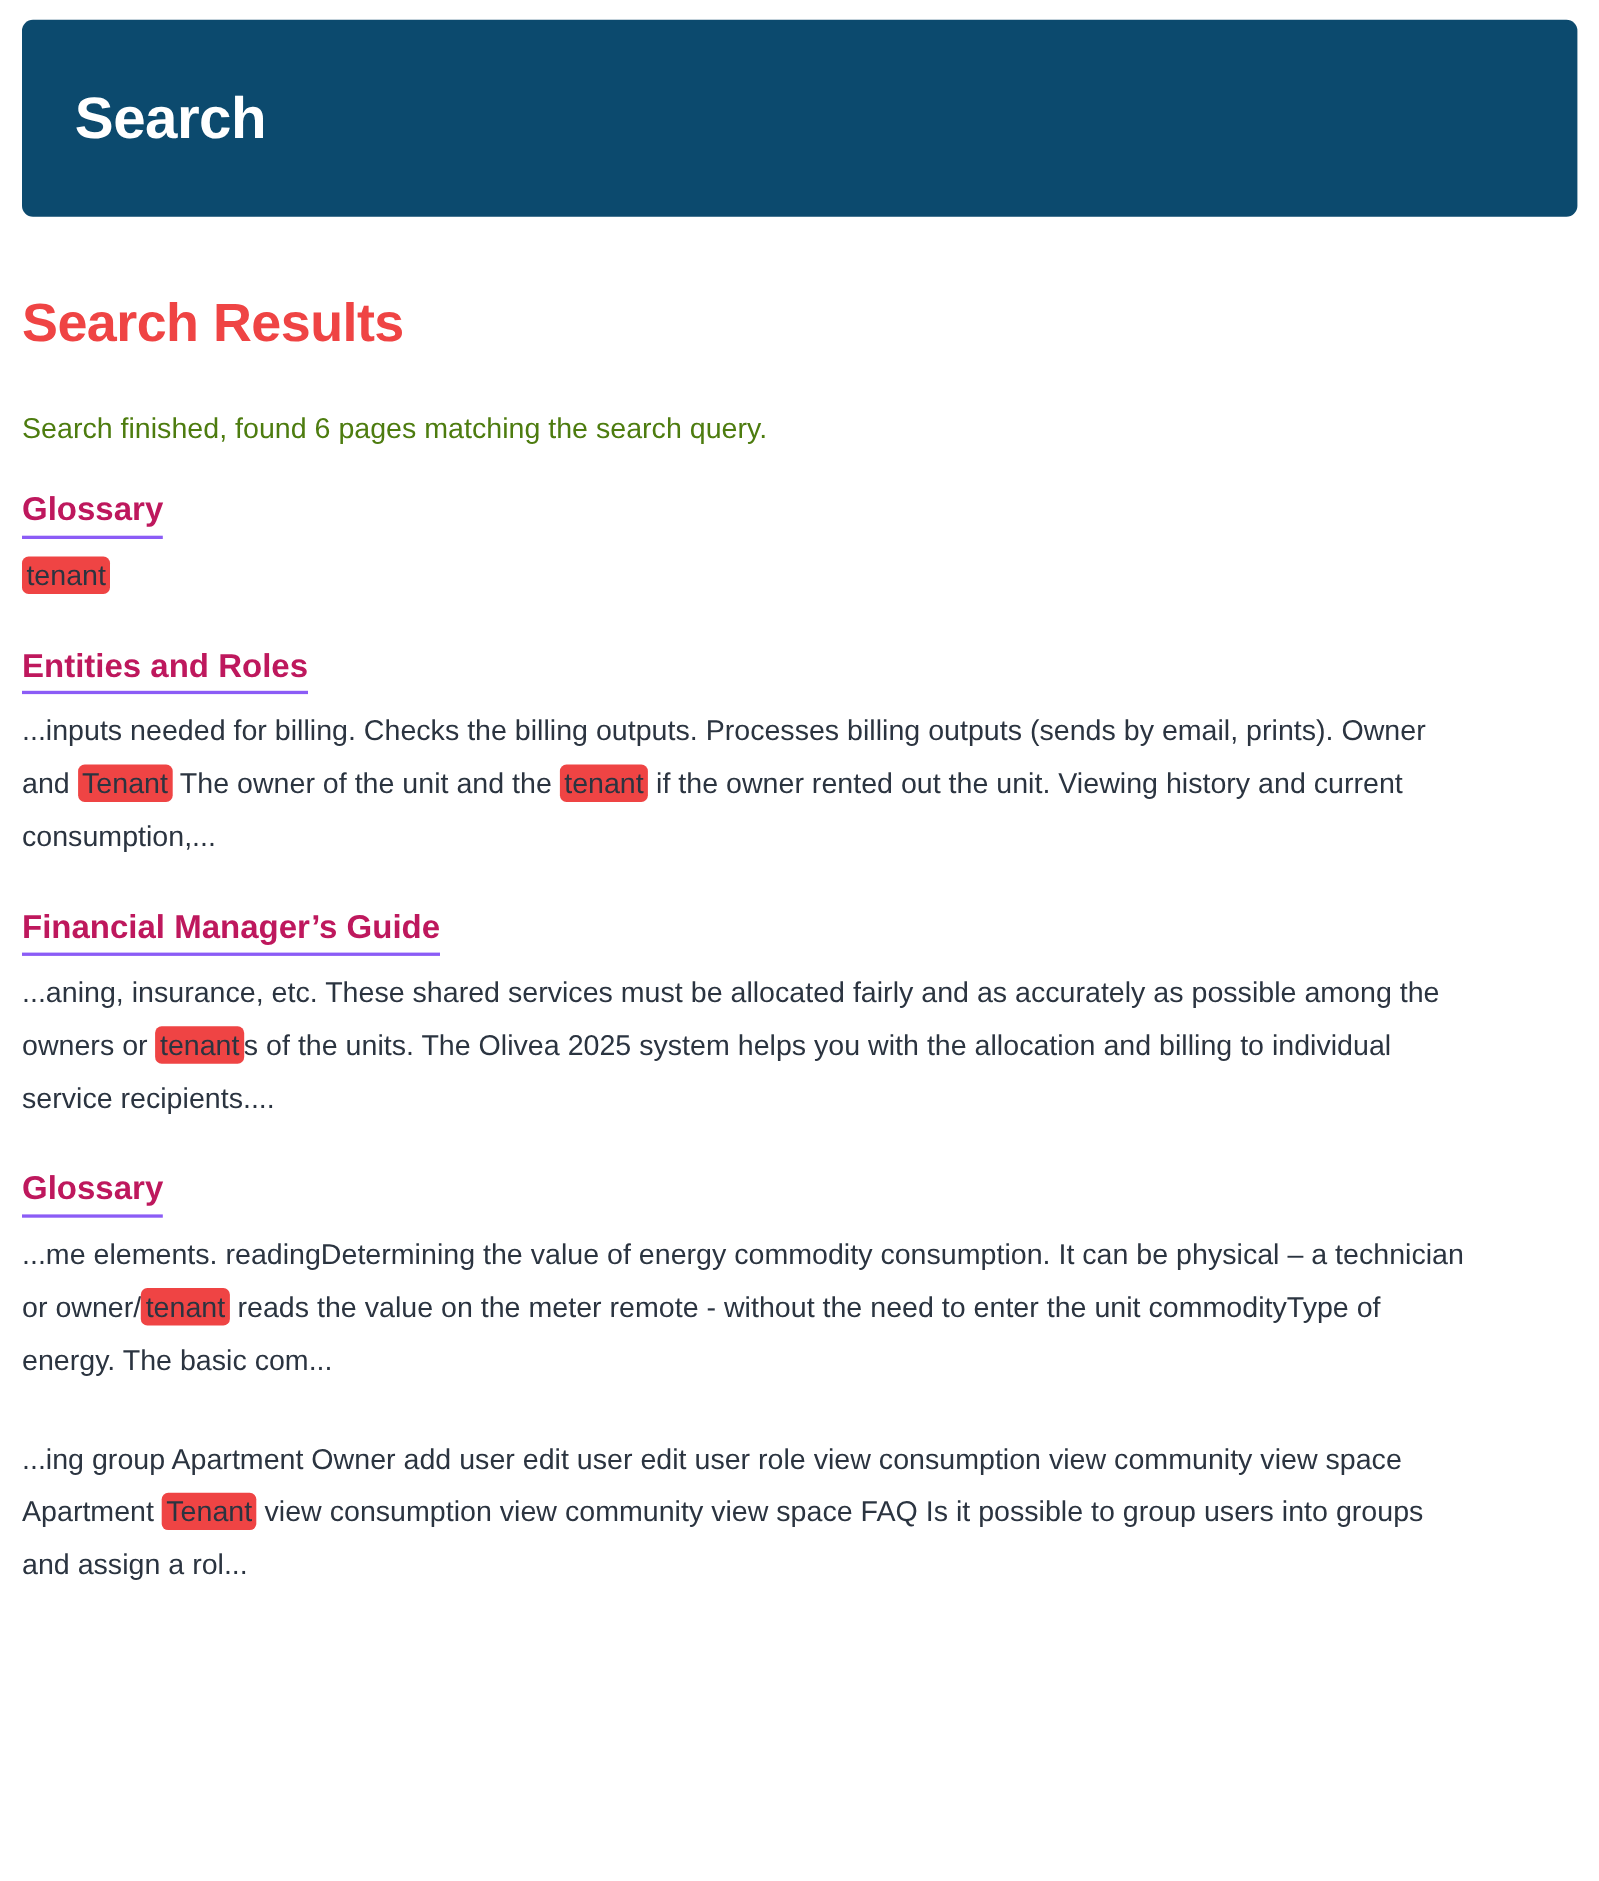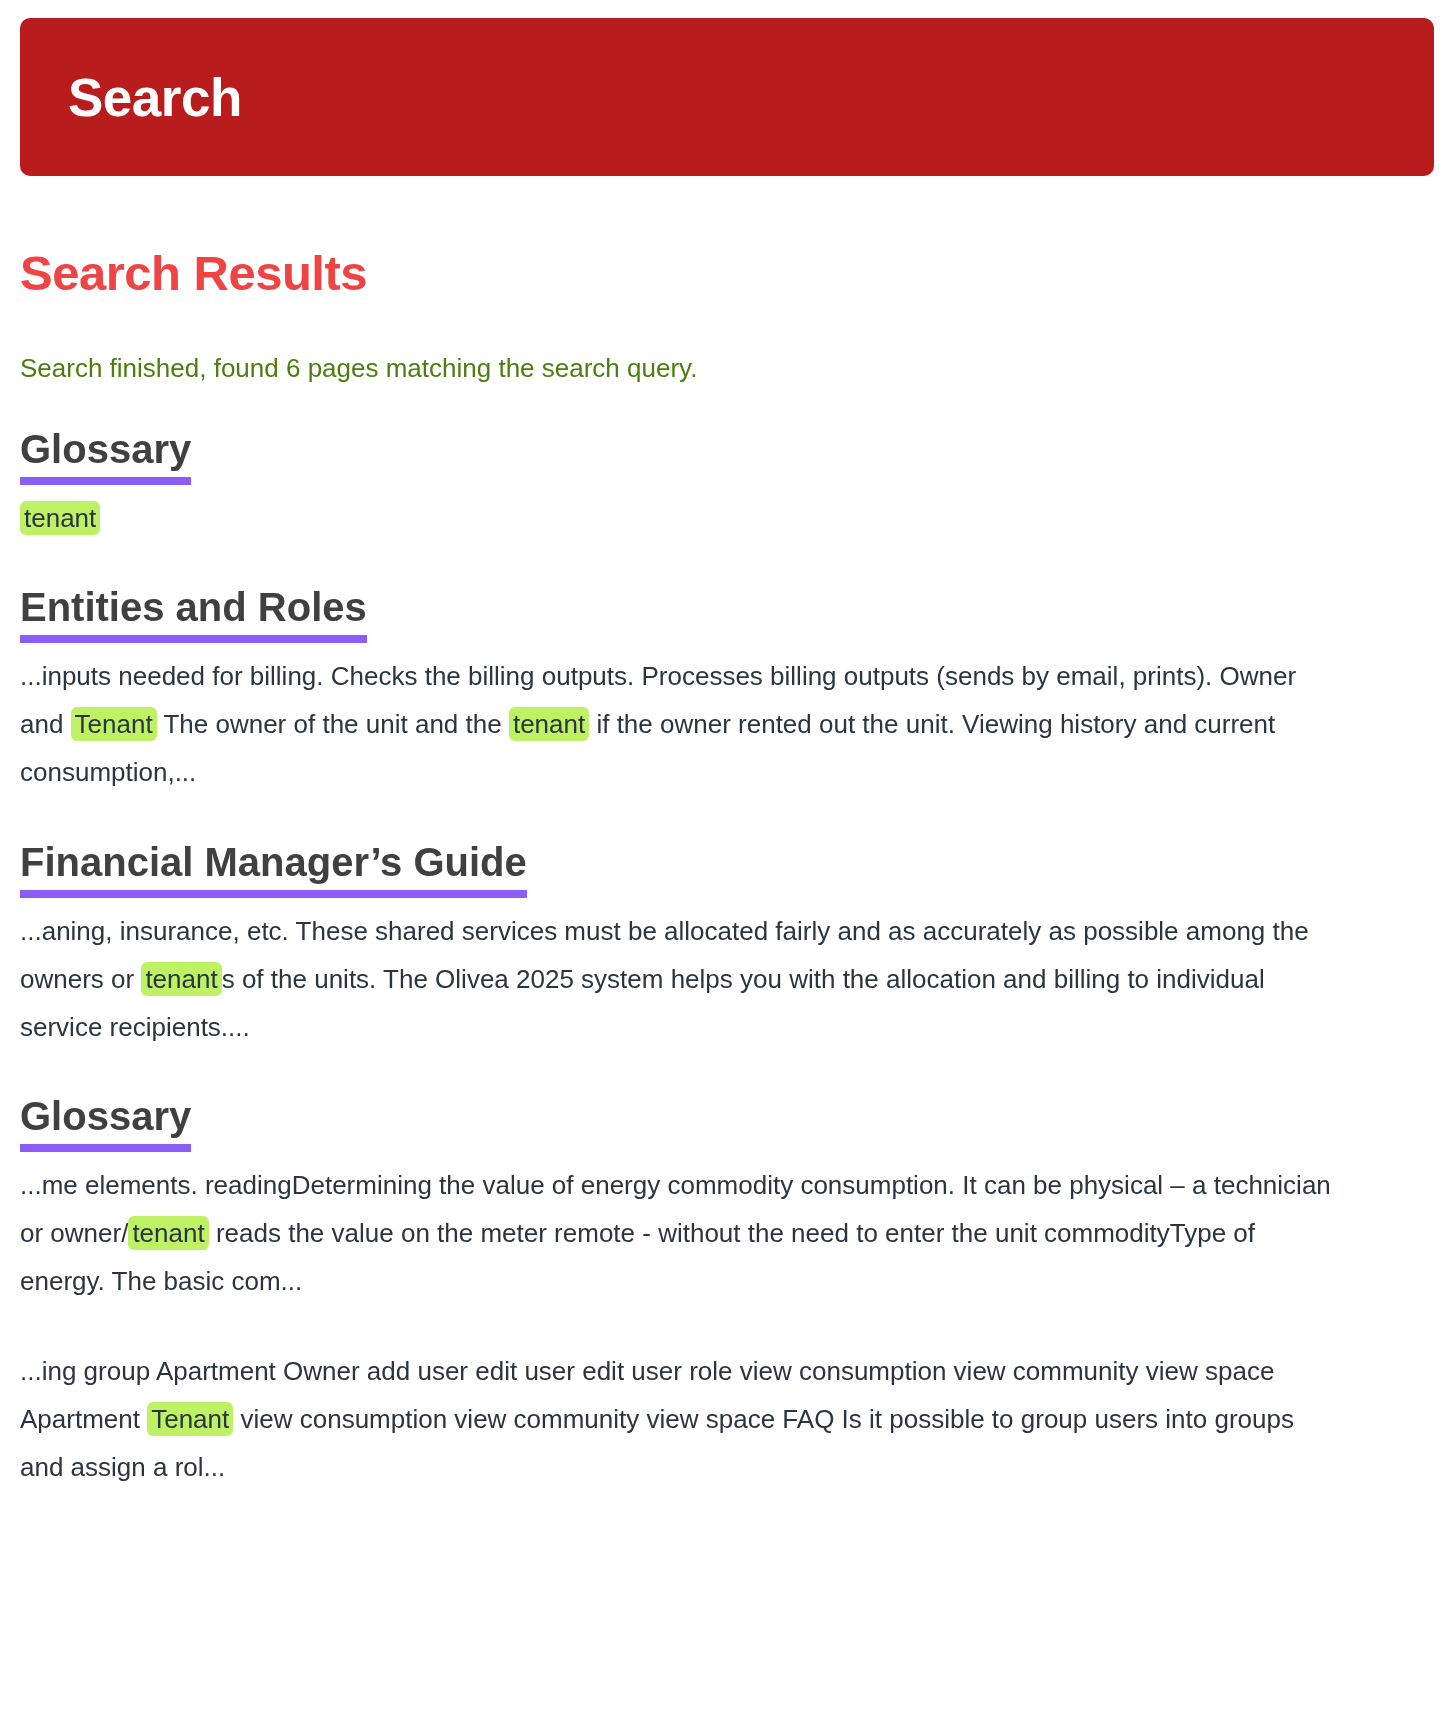--- a/index.html
+++ b/index.html
@@ -15,23 +15,23 @@
     color: #2b3440;
     -webkit-font-smoothing: antialiased;
   }
   .page {
     width: 1454px;
     padding: 0 20px 0 20px;
   }
   
   .banner {
     margin-top: 18px;
-    background: #b91c1c;
+    background: #0c4a6e;
     border-radius: 10px;
-    height: 158px;
+    height: 179px;
     display: flex;
     align-items: center;
     padding-left: 48px;
   }
   .banner-title {
     color: #ffffff;
     font-size: 53px;
     font-weight: bold;
     letter-spacing: -0.5px;
     line-height: 1;
@@ -60,38 +60,38 @@
   }
   
   .results {
     margin-top: 38px;
   }
   .result {
     margin-bottom: 42px;
   }
   .result-title {
     display: inline-block;
-    font-size: 40px;
+    font-size: 30px;
     font-weight: bold;
-    color: #404040;
+    color: #be185d;
     text-decoration: none;
-    border-bottom: 8px solid #8b5cf6;
+    border-bottom: 3px solid #8b5cf6;
     padding-bottom: 5px;
     line-height: 1.15;
     cursor: pointer;
   }
   .result-excerpt {
     margin-top: 9px;
     font-size: 26px;
     line-height: 1.85;
     color: #2b3440;
     max-width: 1320px;
   }
   .hl {
-    background: #bef264;
+    background: #ef4444;
     border-radius: 6px;
     padding: 2px 4px;
     color: #2b3440;
   }
 </style>
 </head>
 <body>
 
 <div class="page">
 

